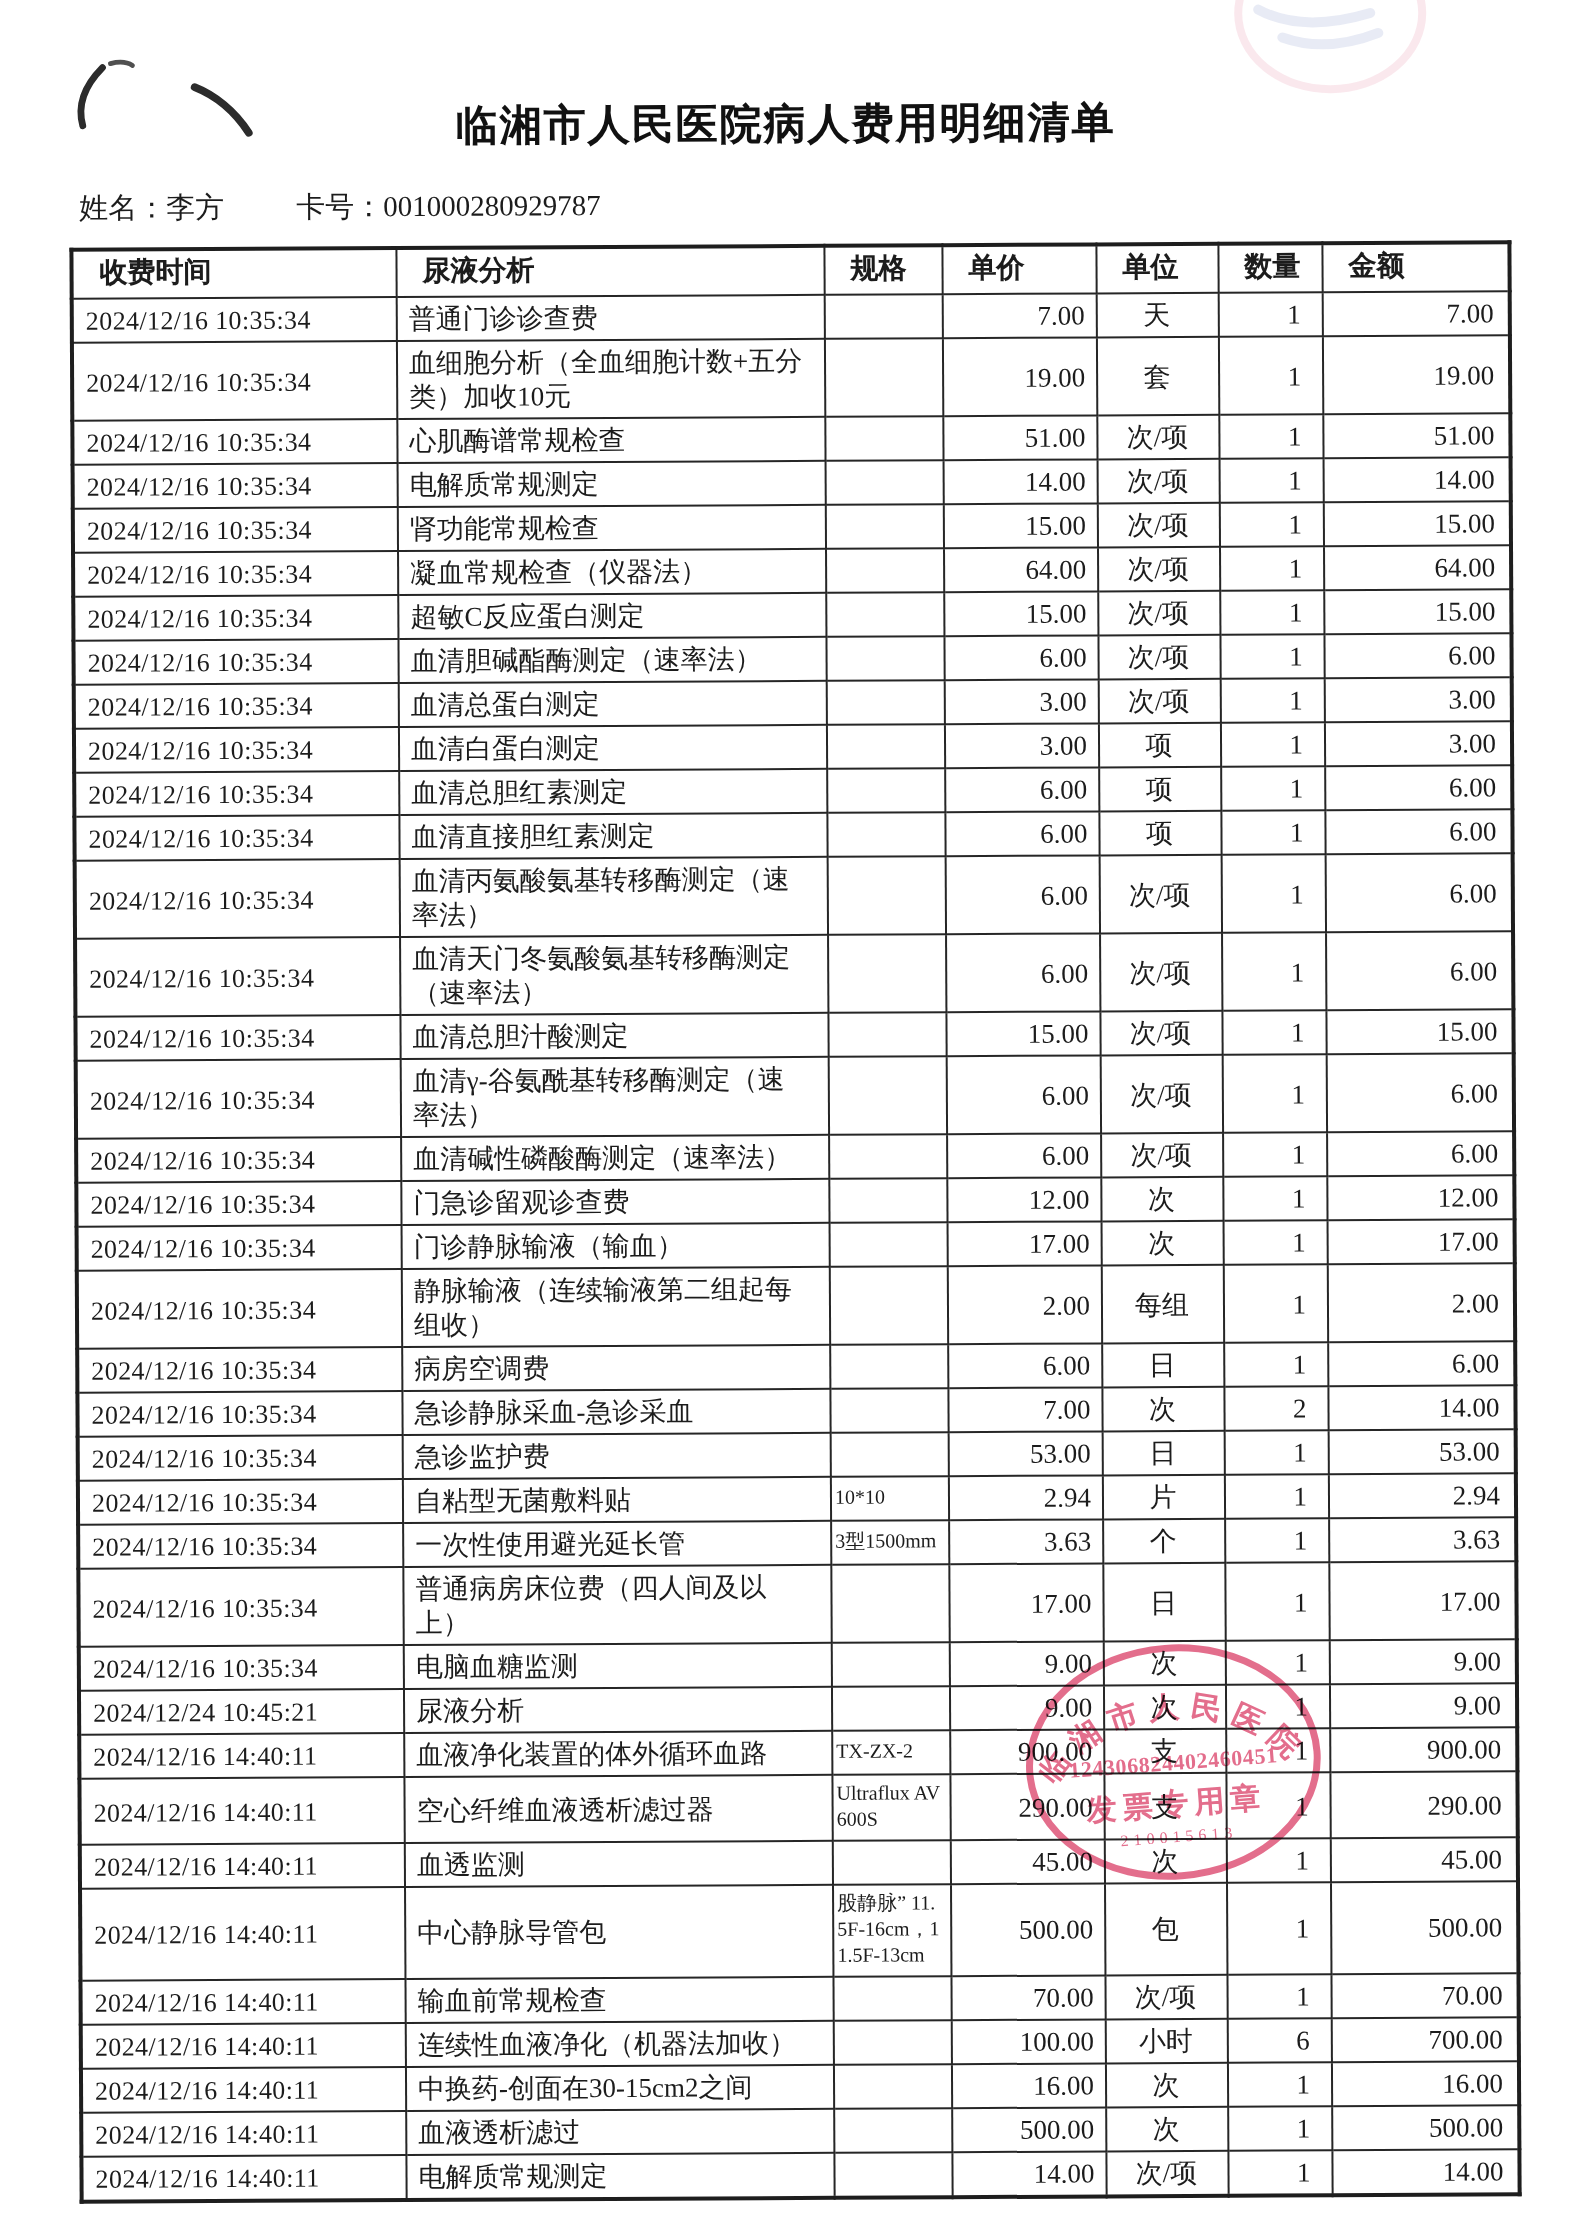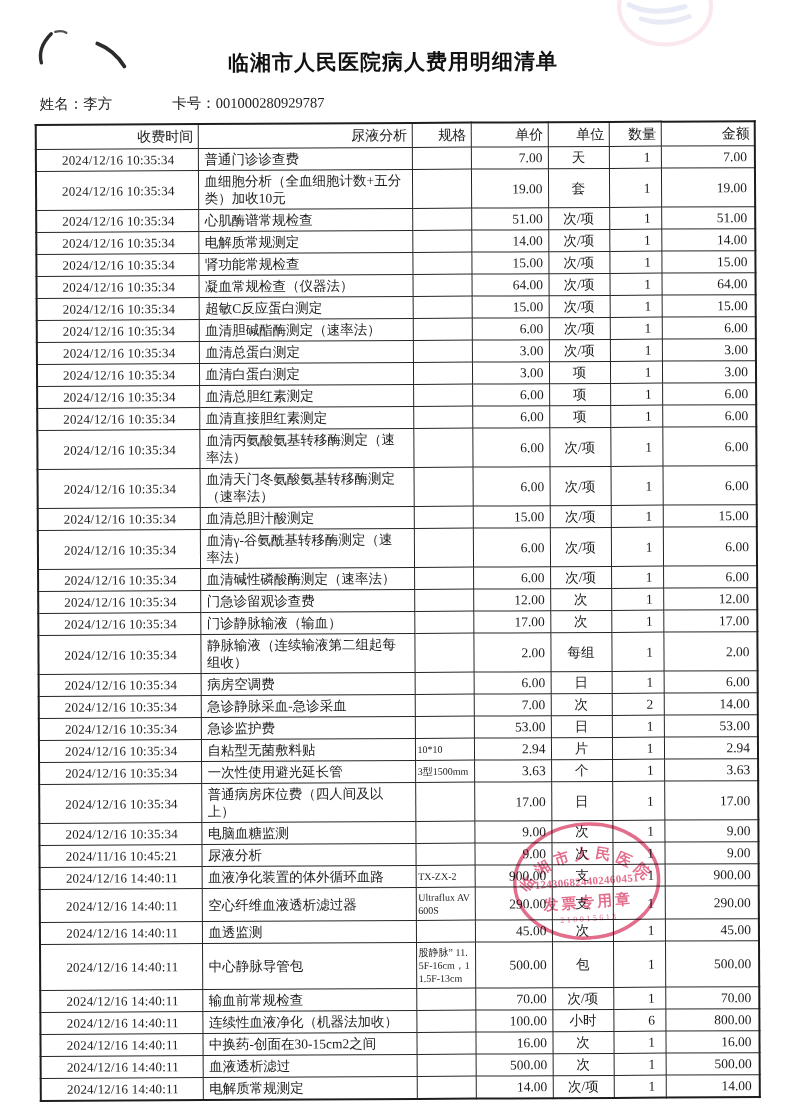--- a/index.html
+++ b/index.html
@@ -2,28 +2,28 @@
 <html><head>
 <meta charset="utf-8">
 <style>
   html,body{margin:0;padding:0;background:#ffffff;}
   body{width:791px;height:1120px;overflow:hidden;position:relative;
        font-family:"Liberation Serif","DejaVu Serif",serif;color:#1c1c1c;}
   .doc{position:absolute;inset:0;transform:rotate(-0.3deg);transform-origin:400px 560px;}
   .title{margin:0;padding-top:48px;text-align:center;font-size:21px;font-weight:bold;
          letter-spacing:1px;color:#111;}
   .meta{margin:17px 0 0 42px;font-size:14.5px;}
-  .meta .card{margin-left:60px;}
+  .meta .card{margin-left:36px;}
   table{border-collapse:collapse;table-layout:fixed;margin:10px 0 0 37px;width:719px;
         font-size:13.5px;}
   th,td{border:1px solid #262626;padding:2px 4px;line-height:17px;vertical-align:middle;
         overflow:hidden;}
-  thead th{font-weight:400;font-size:14px;height:19px;text-align:right;padding-left:13px;}
+  thead th{font-weight:700;font-size:14px;height:19px;text-align:left;padding-left:13px;}
   table{border:2px solid #1e1e1e;}
-  .c-time{font-size:13px;padding-left:6px;letter-spacing:.2px;white-space:nowrap;text-align:center;}
+  .c-time{font-size:13px;padding-left:6px;letter-spacing:.2px;white-space:nowrap;}
   .c-item{padding-left:6px;padding-right:8px;}
   .c-spec{font-size:10px;line-height:13px;padding:3px 2px;word-break:break-all;}
   .c-price{text-align:right;padding-right:5px;}
   .c-unit{text-align:center;}
   .c-qty{text-align:right;padding-right:10px;}
   .c-amount{text-align:right;padding-right:7px;}
   .stamp{position:absolute;left:505px;top:818px;mix-blend-mode:multiply;pointer-events:none;}
   .ghost-stamp{position:absolute;left:596px;top:0;mix-blend-mode:multiply;pointer-events:none;}
   .pen-marks{position:absolute;left:28px;top:26px;pointer-events:none;}
 </style>
@@ -324,21 +324,21 @@
       <td class="c-time">2024/12/16 10:35:34</td>
       <td class="c-item">电脑血糖监测</td>
       <td class="c-spec"></td>
       <td class="c-price">9.00</td>
       <td class="c-unit">次</td>
       <td class="c-qty">1</td>
       <td class="c-amount">9.00</td>
     </tr>
 
     <tr>
-      <td class="c-time">2024/11/16 10:45:21</td>
+      <td class="c-time">2024/12/24 10:45:21</td>
       <td class="c-item">尿液分析</td>
       <td class="c-spec"></td>
       <td class="c-price">9.00</td>
       <td class="c-unit">次</td>
       <td class="c-qty">1</td>
       <td class="c-amount">9.00</td>
     </tr>
 
     <tr>
       <td class="c-time">2024/12/16 14:40:11</td>
@@ -390,21 +390,21 @@
       <td class="c-amount">70.00</td>
     </tr>
 
     <tr>
       <td class="c-time">2024/12/16 14:40:11</td>
       <td class="c-item">连续性血液净化（机器法加收）</td>
       <td class="c-spec"></td>
       <td class="c-price">100.00</td>
       <td class="c-unit">小时</td>
       <td class="c-qty">6</td>
-      <td class="c-amount">800.00</td>
+      <td class="c-amount">700.00</td>
     </tr>
 
     <tr>
       <td class="c-time">2024/12/16 14:40:11</td>
       <td class="c-item">中换药-创面在30-15cm2之间</td>
       <td class="c-spec"></td>
       <td class="c-price">16.00</td>
       <td class="c-unit">次</td>
       <td class="c-qty">1</td>
       <td class="c-amount">16.00</td>

